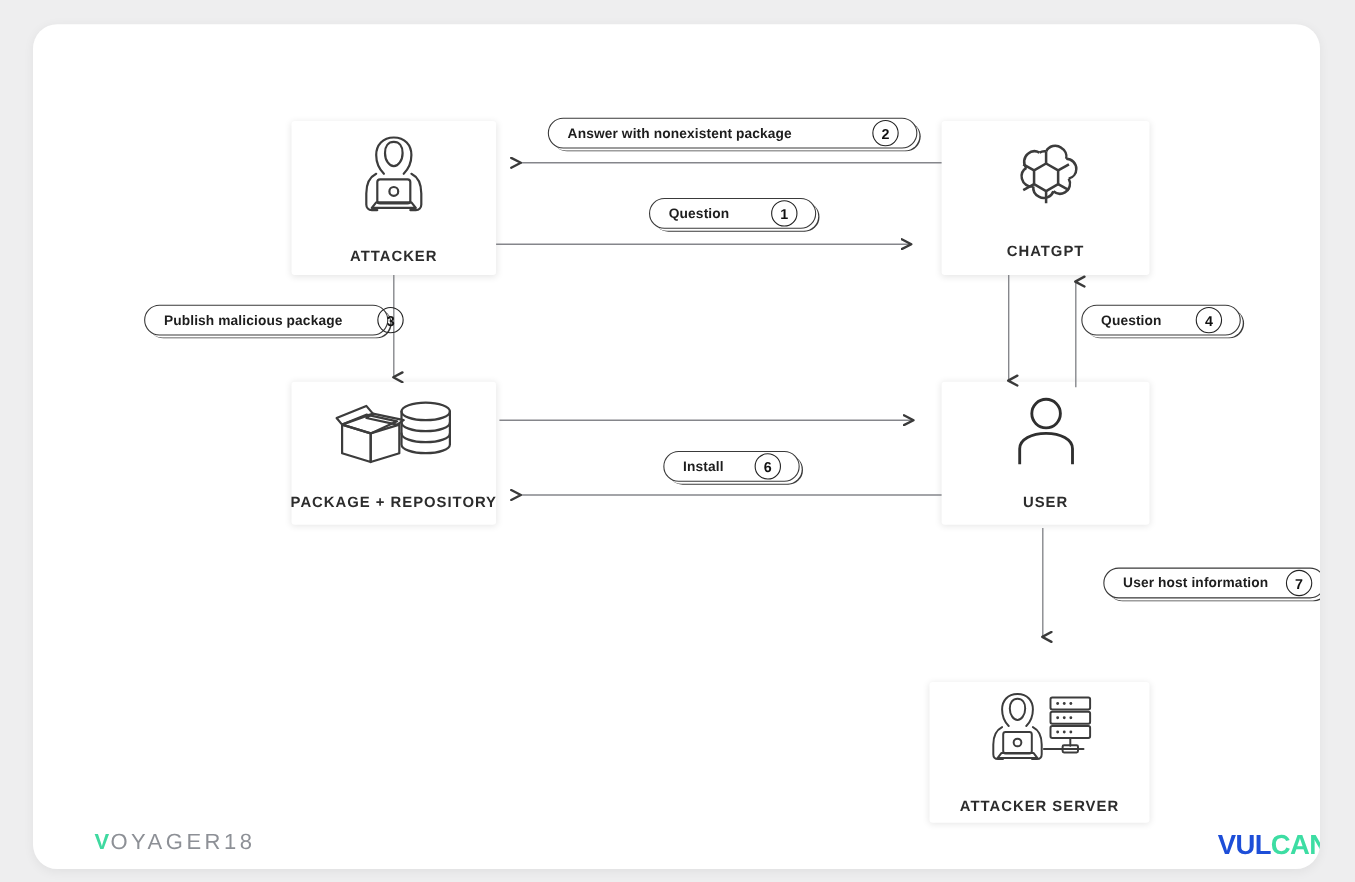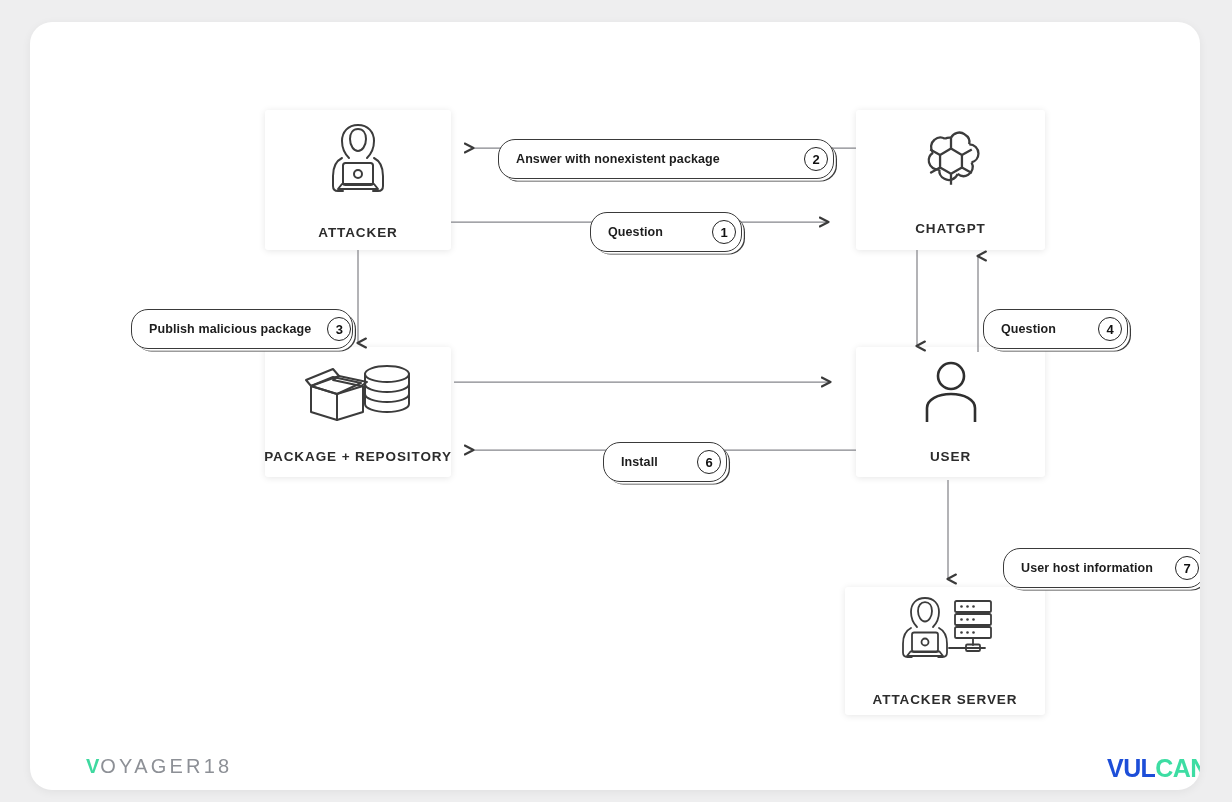--- a/index.html
+++ b/index.html
@@ -54,37 +54,36 @@
     letter-spacing: 0.9px;
     color: #2c2c2c;
     text-align: center;
     white-space: nowrap;
     font-family: "Liberation Sans", sans-serif;
   }
   #node-attacker   { left: 235px; top: 88px;  width: 186px; height: 140px; }
   #node-chatgpt    { left: 826px; top: 88px;  width: 189px; height: 140px; }
   #node-package    { left: 235px; top: 325px; width: 186px; height: 130px; }
   #node-user       { left: 826px; top: 325px; width: 189px; height: 130px; }
-  #node-attsrv     { left: 815px; top: 565px; width: 200px; height: 128px; }
+  #node-attsrv     { left: 815px; top: 598px; width: 200px; height: 128px; }
 
   
   .pill {
     position: absolute;
-    height: 40px;
+    height: 28px;
     background: #ffffff;
     border: 1.7px solid #3a3a3a;
     border-radius: 17px;
     box-shadow: 2.5px 2.5px 0 -0.7px #ffffff, 3.6px 3.2px 0 -0.6px #3a3a3a;
     display: flex;
     align-items: center;
     justify-content: space-between;
-    padding: 0 5px 0 17px;
+    padding: 0 16px 0 17px;
     box-sizing: border-box;
     z-index: 6;
-    margin-top: 32px;
   }
   .pill .pill-text {
     font-size: 12.5px;
     font-weight: bold;
     color: #1d1d1d;
     white-space: nowrap;
     font-family: "Liberation Sans", sans-serif;
     letter-spacing: 0.1px;
   }
   .pill .pill-num {
@@ -97,21 +96,21 @@
     color: #111;
     display: flex;
     align-items: center;
     justify-content: center;
     margin-left: 16px;
     flex: 0 0 auto;
     font-family: "Liberation Sans", sans-serif;
   }
   #pill-1 { left: 560px; top: 158px; width: 152px; }
   #pill-2 { left: 468px; top: 85px;  width: 336px; }
-  #pill-3 { left: 101px; top: 255px; width: 222px; }
+  #pill-3 { left: 101px; top: 255px; width: 222px; gap: 16px; }
   #pill-4 { left: 953px; top: 255px; width: 145px; }
   #pill-5 { left: 628px; top: 255px; width: 255px; }
   #pill-6 { left: 573px; top: 388px; width: 124px; }
   #pill-7 { left: 973px; top: 494px; width: 202px; }
 
   
   #wires { position: absolute; left:0; top:0; width:1232px; height:802px; z-index: 2; }
 
   
   #logo-voyager {

